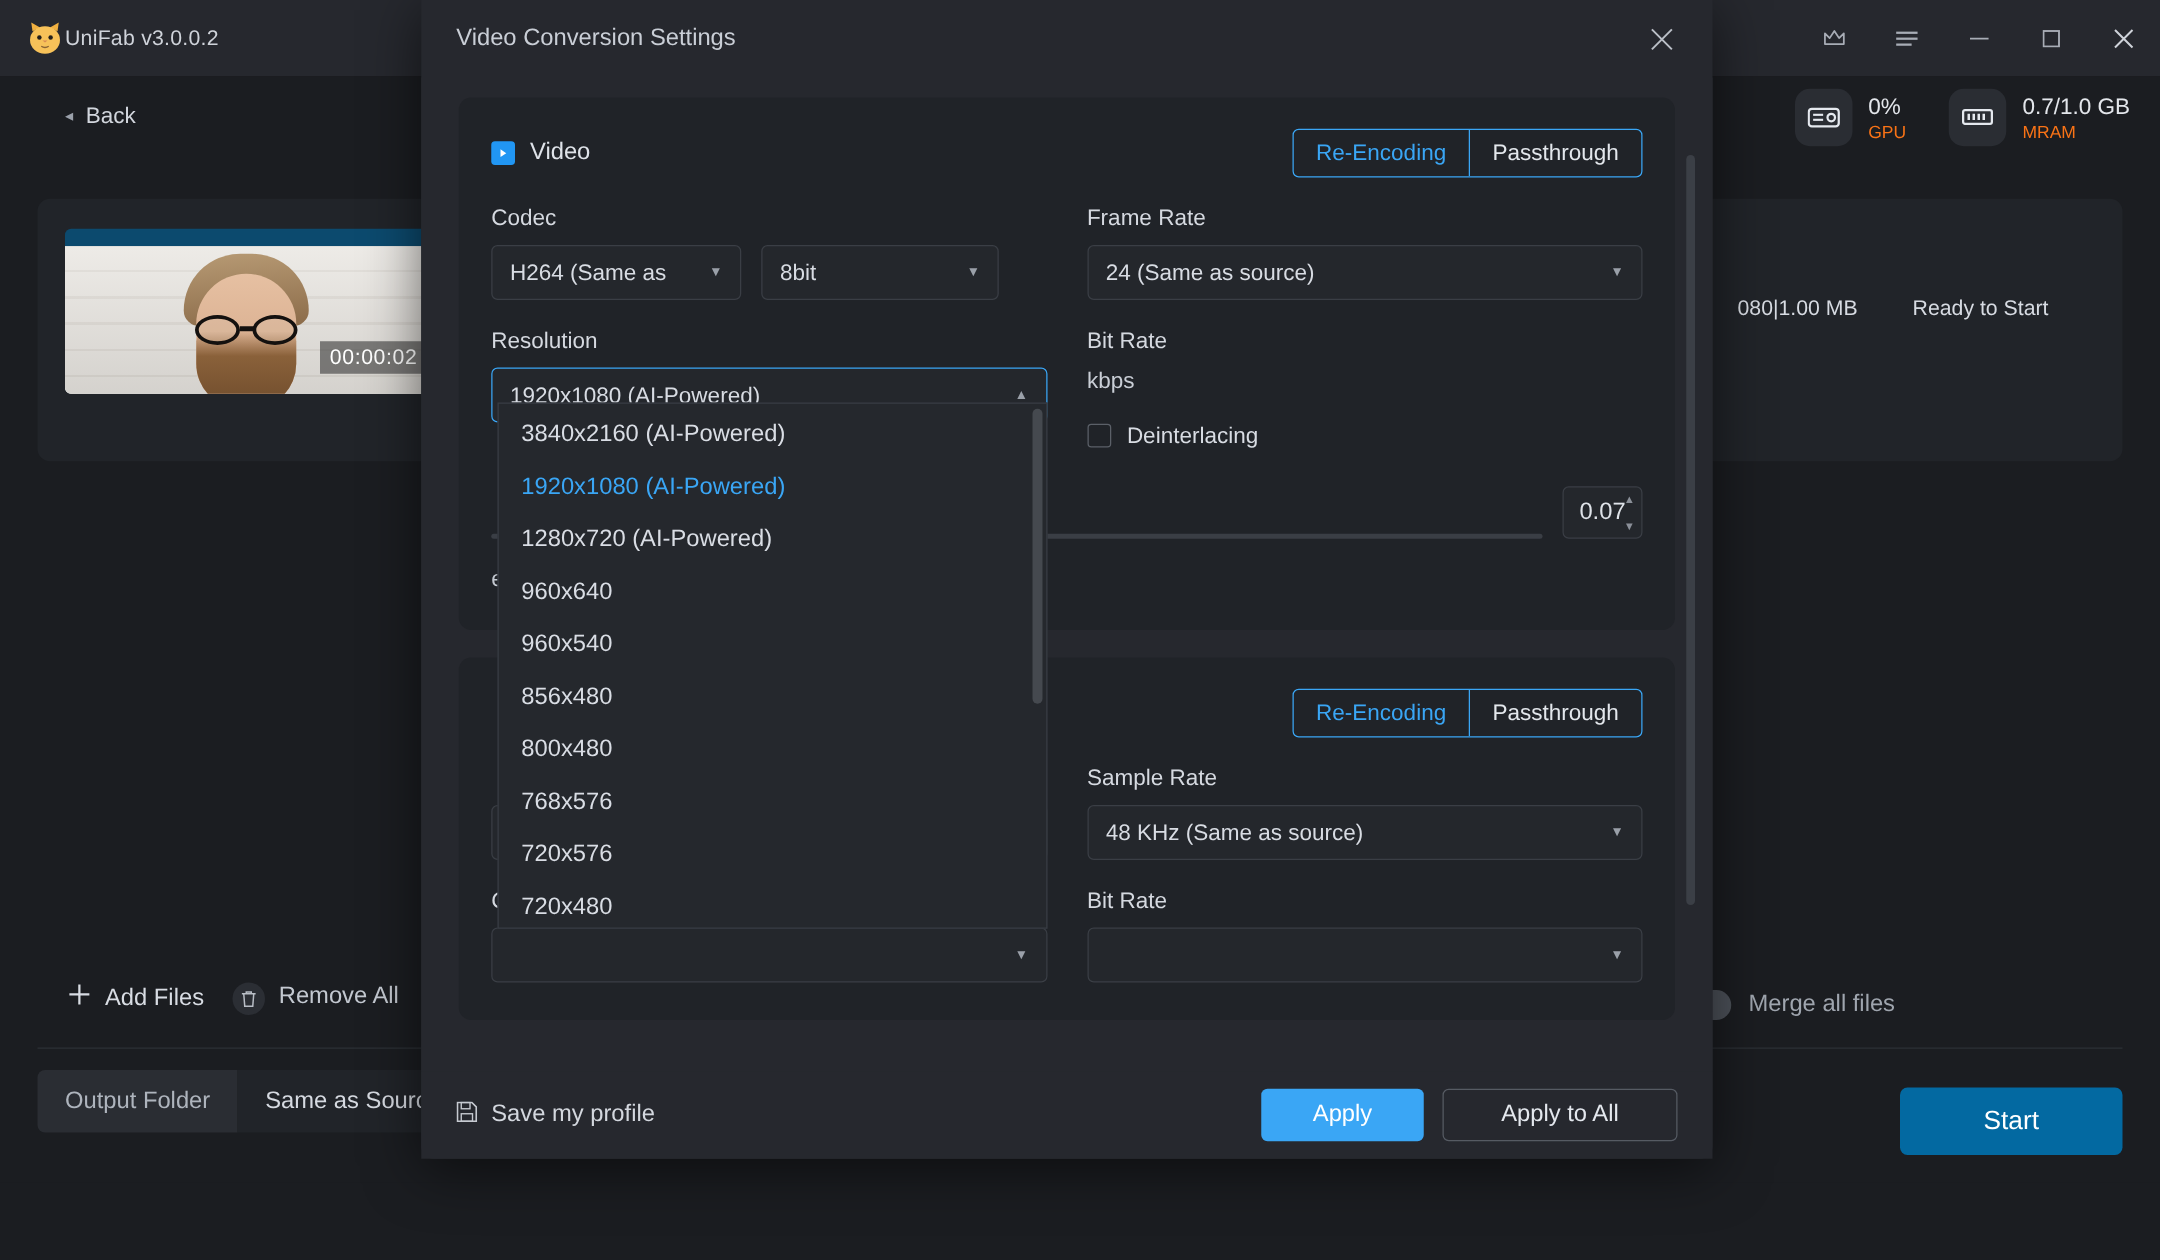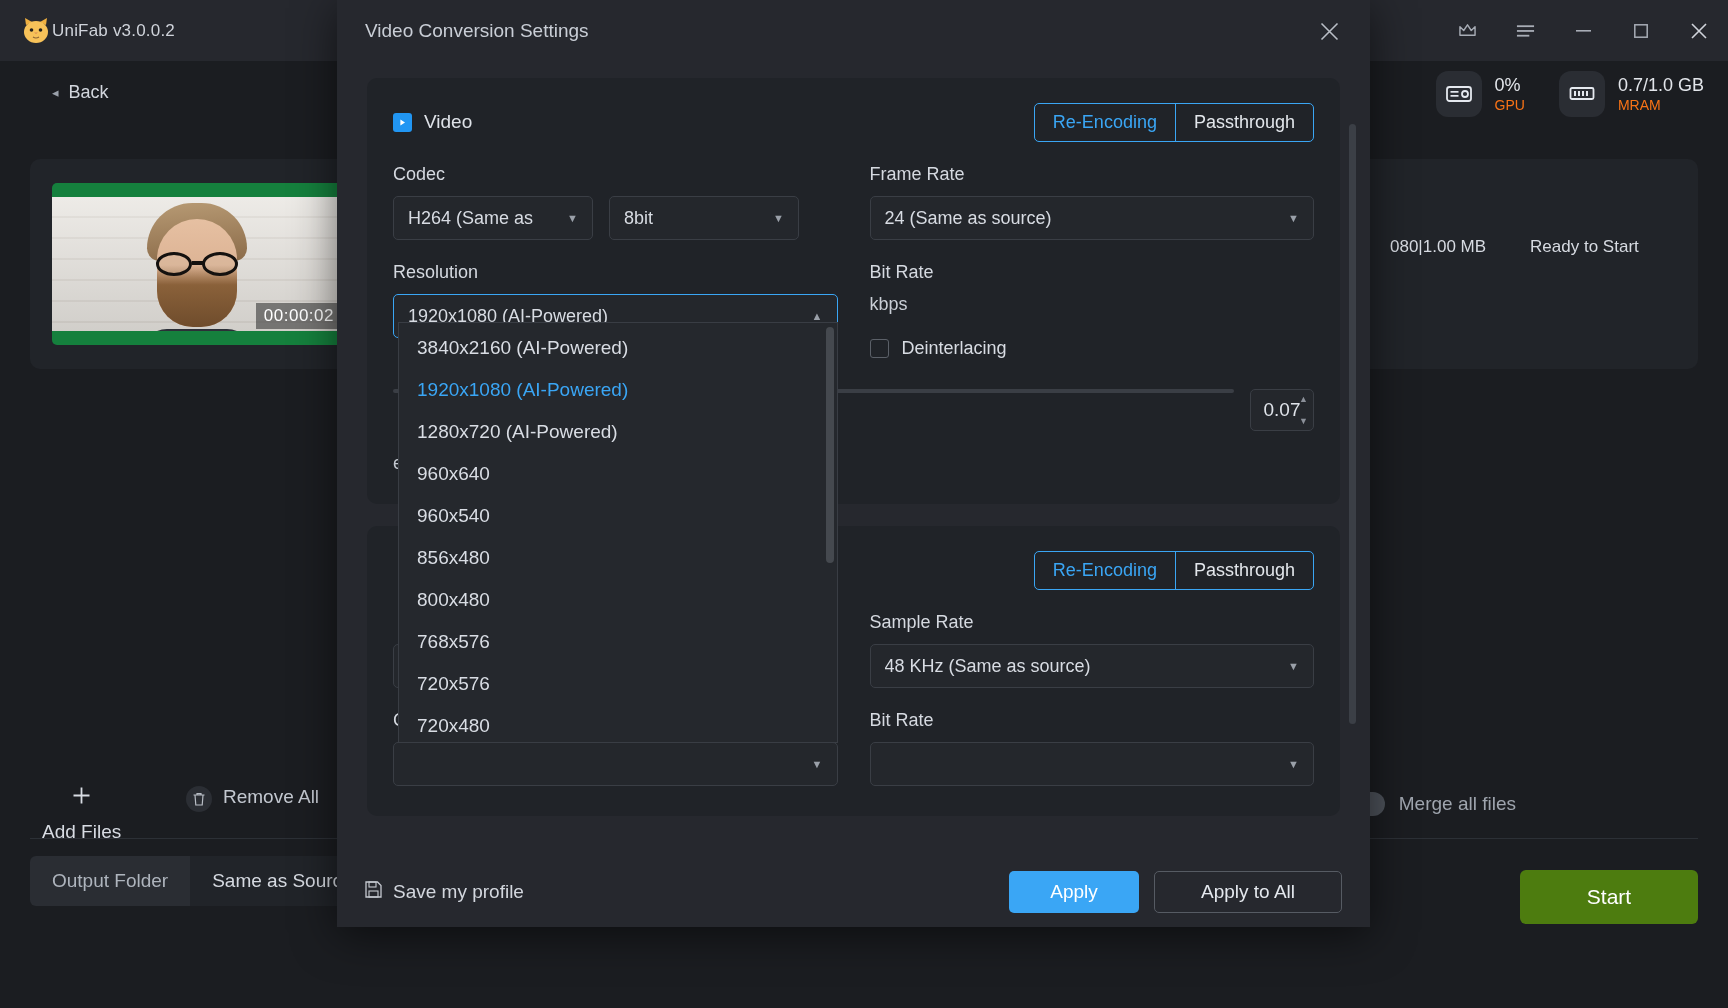--- a/index.html
+++ b/index.html
@@ -53,22 +53,22 @@
   .hw-text { display: flex; flex-direction: column; line-height: 1.28; }
   .hw-val { font-size: 18px; color: #e3e6eb; }
   .hw-lbl { font-size: 14px; color: #f97316; }
 
   
   .file-card {
     position: absolute; left: 30px; top: 98px; width: 1668px; height: 210px;
     background: #212429; border-radius: 10px;
   }
   .thumb {
-    position: absolute; left: 22px; top: 24px; width: 290px; height: 162px;
-    background: #15803d; border-radius: 5px; overflow: hidden;
+    position: absolute; left: 22px; top: 24px; width: 290px; height: 132px;
+    background: #0c4a6e; border-radius: 5px; overflow: hidden;
   }
   .thumb-photo { position: absolute; left: 0; top: 14px; width: 290px; height: 134px; overflow: hidden; background:#d8d4cf;}
   .wall {
     position: absolute; inset: 0;
     background:
       linear-gradient(180deg, rgba(255,255,255,.20), rgba(0,0,0,.10)),
       repeating-linear-gradient(180deg, #e9e6e1 0 19px, #dedad4 19px 21px),
       #e6e3de;
   }
   .head {
@@ -110,22 +110,22 @@
     font-size: 17px; color: #d7dbe2;
   }
 
   
   .main-footer {
     position: absolute; left: 0; bottom: 0; width: 1728px; height: 178px;
   }
   .footer-top { position: absolute; left: 0; top: 0; width: 1728px; height: 70px; }
   .footer-divider { position:absolute; left:30px; top:70px; width:1668px; height:1px; background:#2c3036; }
   .add-files {
-    position: absolute; left: 42px; top: 18px; display: flex; align-items: center; gap: 11px;
-    color: #d8dce3; font-size: 19px; flex-direction: column;
+    position: absolute; left: 54px; top: 18px; display: flex; align-items: center; gap: 11px;
+    color: #d8dce3; font-size: 19px;
   }
   .remove-all {
     position: absolute; left: 186px; top: 18px; display: flex; align-items: flex-start; gap: 11px;
     color: #c3c8d0; font-size: 19px;
   }
   .trash-circle {
     width: 26px; height: 26px; border-radius: 50%; background: #2b2e34;
     display:flex; align-items:center; justify-content:center;
   }
   .merge-toggle {
@@ -151,21 +151,21 @@
     position: absolute; left: 860px; top: 950px; display:flex; align-items:center; gap:14px;
   }
   .oc-icon { width: 30px; height: 22px; border: 2px solid #5e636b; border-radius: 3px; }
   .oc-lbl { color: #8b9099; font-size: 19px; }
   .oc-select {
     background: #212429; color: #c5cad2; font-size: 19px; padding: 11px 18px; border-radius: 6px;
     min-width: 270px;
   }
   .start-btn {
     position: absolute; right: 30px; bottom: 22px; width: 178px; height: 54px;
-    background: #4d7c0f; color: #fff; font-size: 21px; border-radius: 6px;
+    background: #0369a1; color: #fff; font-size: 21px; border-radius: 6px;
     display:flex; align-items:center; justify-content:center;
   }
 
   
   .dialog {
     position: absolute; left: 337px; top: 0; width: 1033px; height: 927px;
     background: #26282e; border-radius: 0 0 10px 10px; z-index: 50;
     box-shadow: 0 8px 44px rgba(0,0,0,.55);
   }
   .dlg-header {
@@ -217,21 +217,21 @@
   .row-split .ctl.a { width: 200px; }
   .row-split .ctl.b { width: 190px; }
   .br-row { display:flex; align-items:center; gap: 22px; }
   .br-row .ctl { width: 196px; }
   .unit { color:#c9ced6; font-size: 18px; }
 
   .check-row { display:flex; align-items:center; gap: 13px; }
   .chk { width: 19px; height: 19px; border:1.5px solid #5b6068; border-radius:3px; }
   .chk-lbl { font-size: 18px; color:#d8dce3; }
 
-  .slider-row { display:flex; align-items:flex-start; gap: 16px; margin-top: 30px; }
+  .slider-row { display:flex; align-items:flex-end; gap: 16px; margin-top: 30px; }
   .slider-track { flex:1; height: 4px; background: #3a3e45; border-radius:2px; position:relative; }
   .spin {
     width: 64px; height: 42px; border:1px solid #3a3e45; border-radius:5px; background:#24272c;
     display:flex; align-items:center; justify-content:center; color:#dfe3e9; font-size:19px;
     position: relative;
   }
   .spin .arrows {
     position:absolute; right:5px; top:4px; bottom:4px; display:flex; flex-direction:column;
     justify-content: space-between; color:#8b9099; font-size: 9px;
   }

